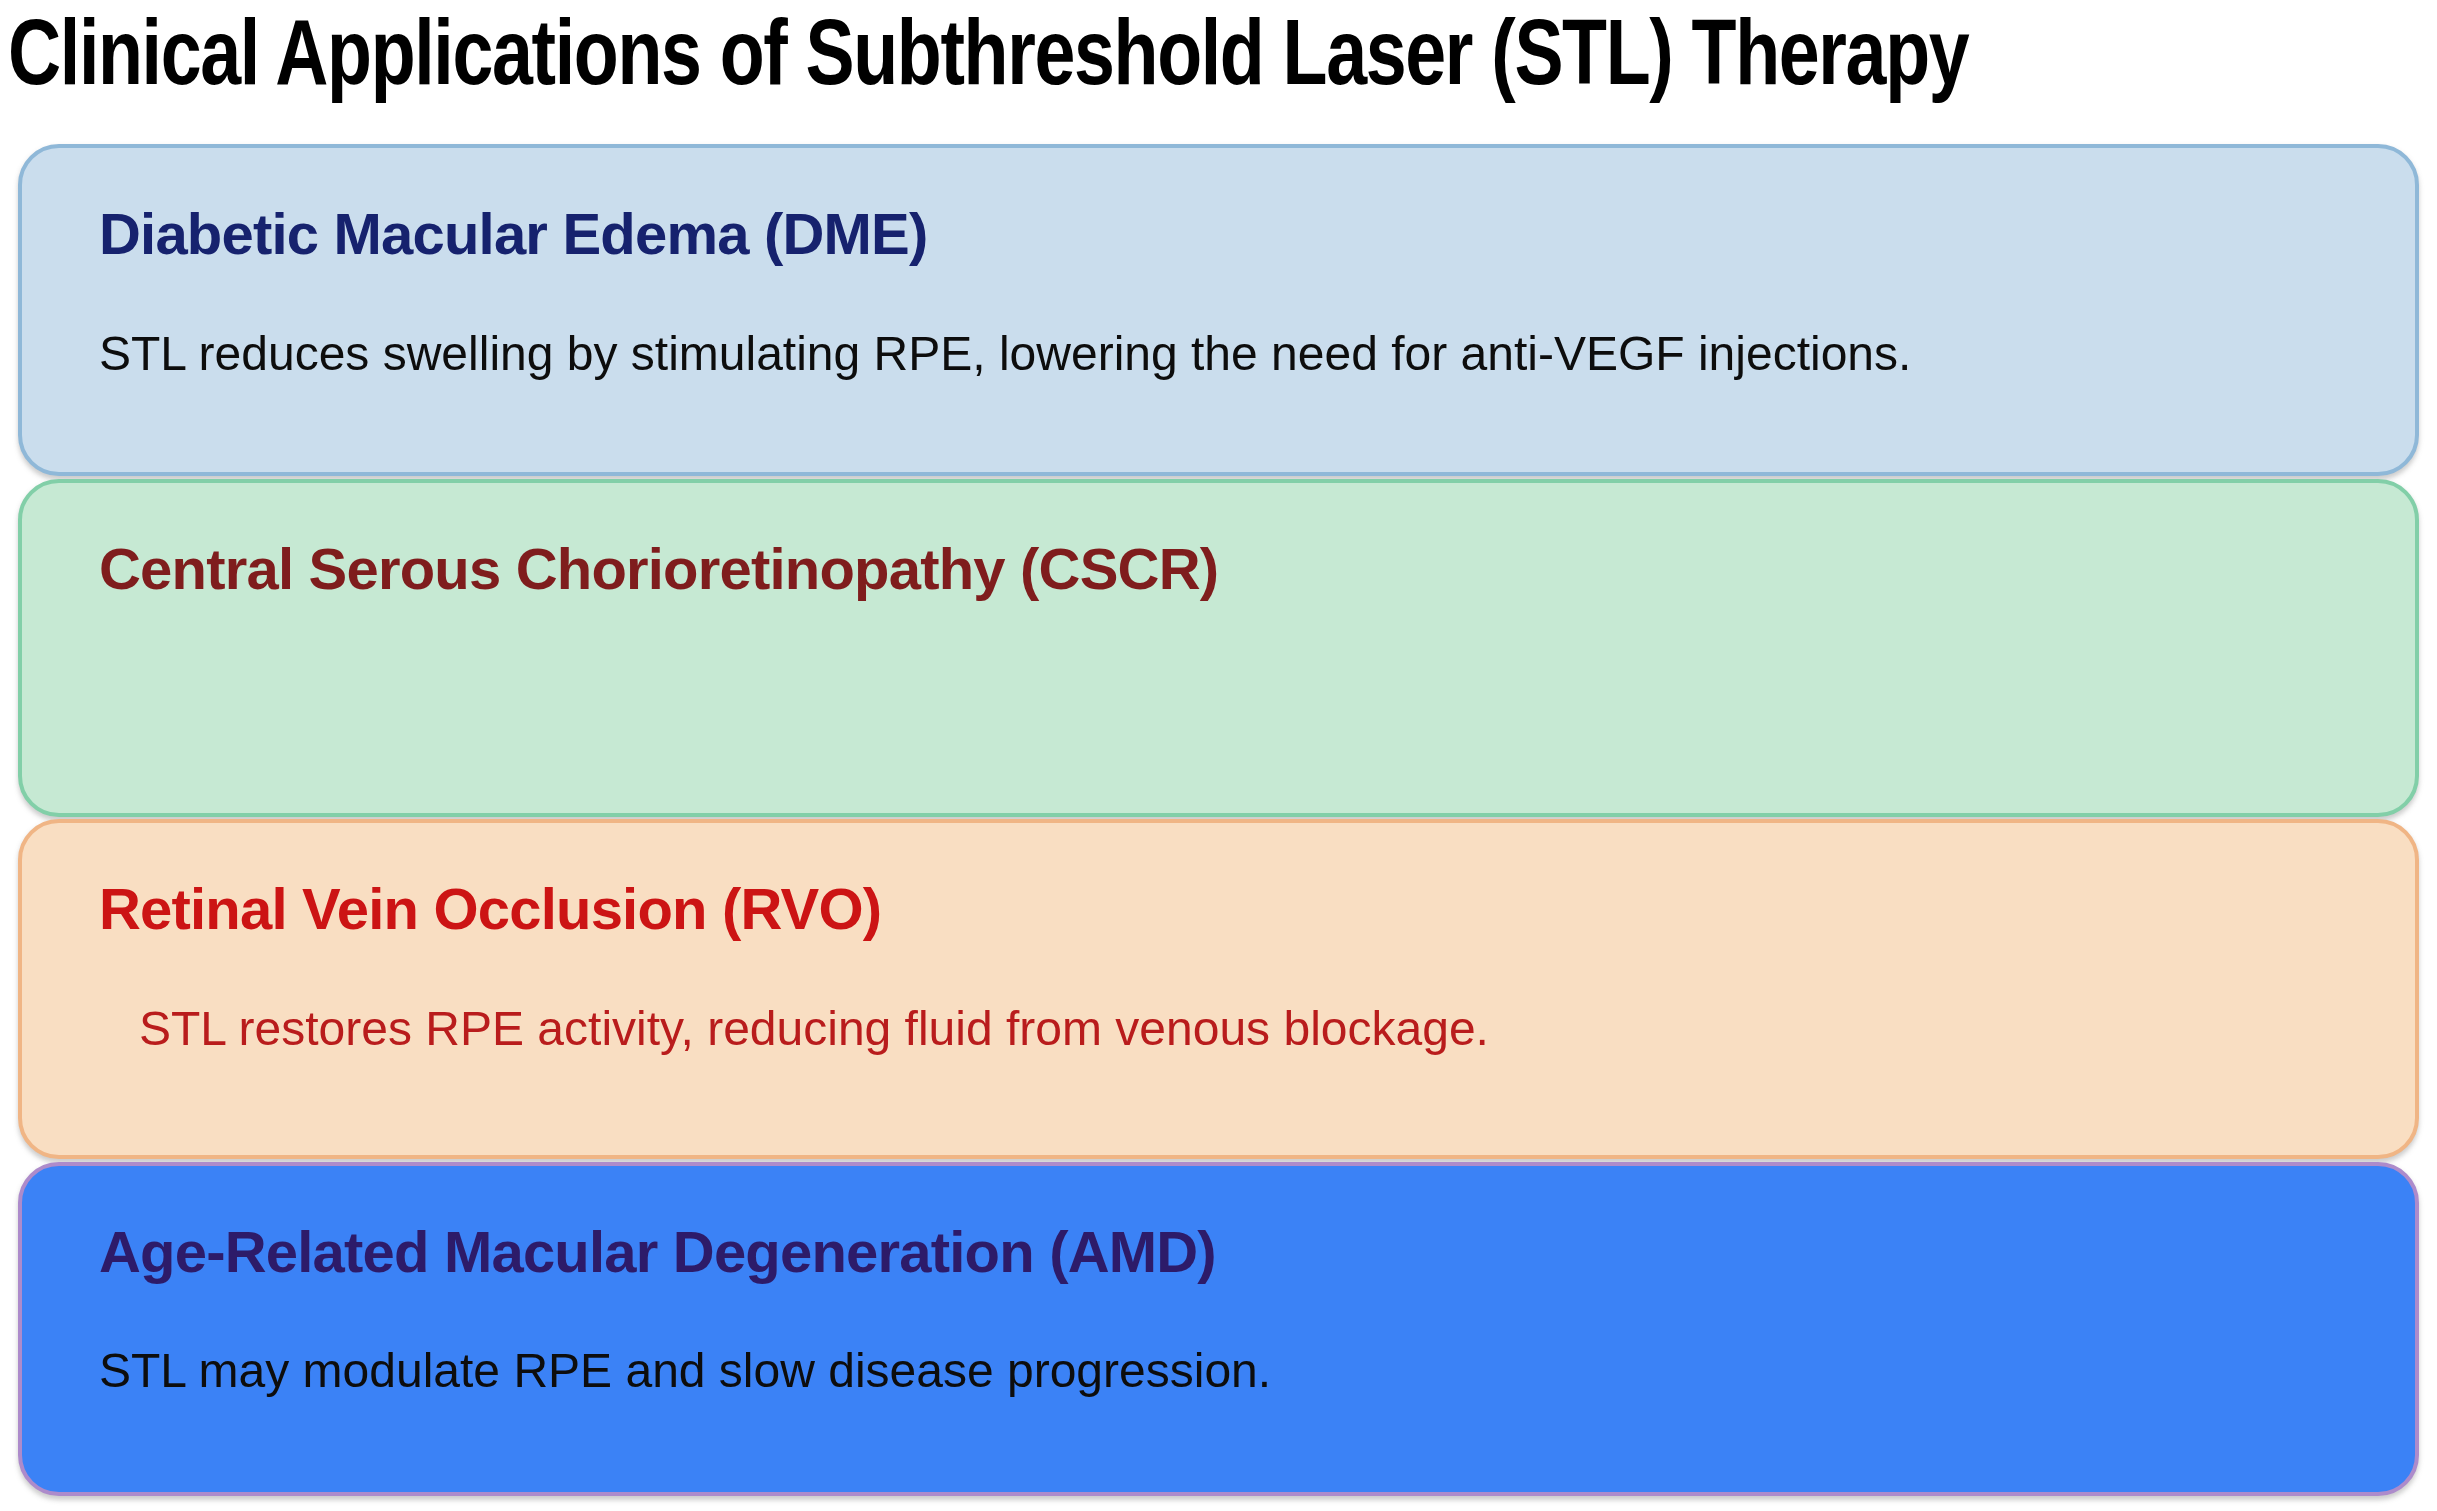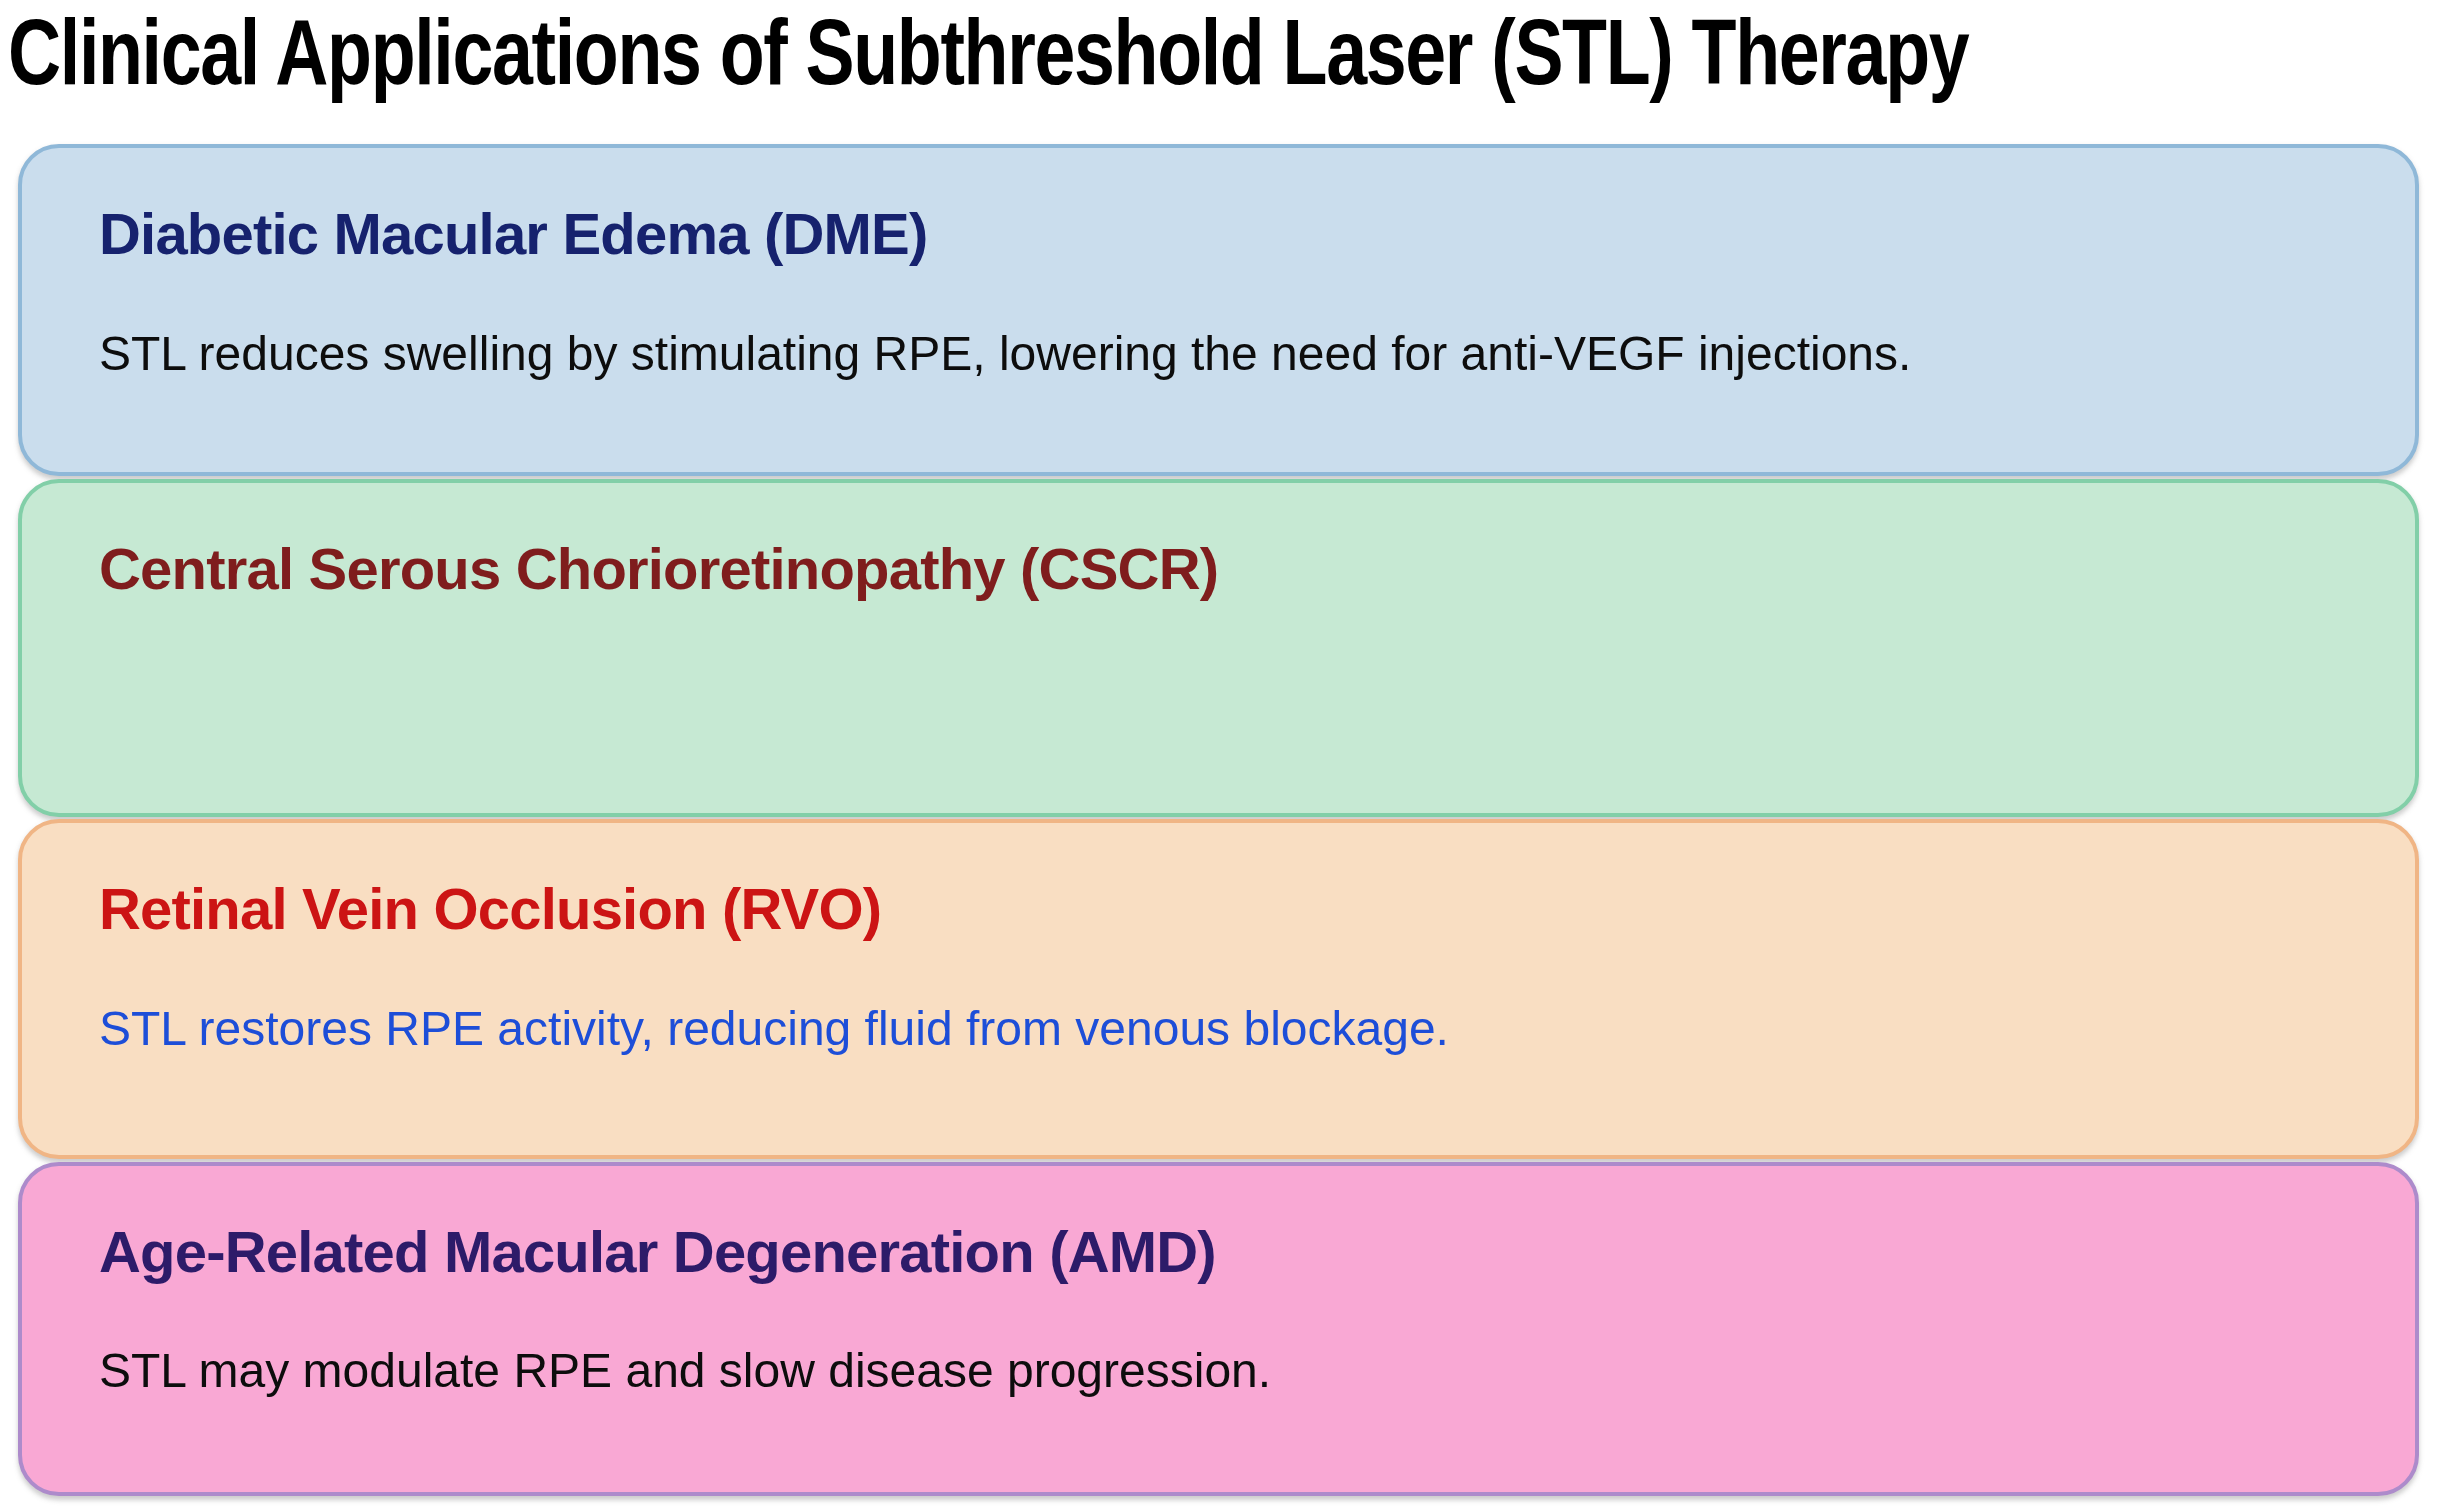--- a/index.html
+++ b/index.html
@@ -79,23 +79,23 @@
       <div class="card-heading" style="color: rgb(22, 34, 110);">Diabetic Macular Edema (DME)</div>
       <div class="card-body" style="color: rgb(13, 13, 13);">STL reduces swelling by stimulating RPE, lowering the need for anti-VEGF injections.</div>
     </div>
 
     <div class="card card-2" style="background-color: rgb(198, 233, 211); border-color: rgb(130, 207, 168);">
       <div class="card-heading" style="color: #7f1d1d;">Central Serous Chorioretinopathy (CSCR)</div>
     </div>
 
     <div class="card card-3" style="background-color: rgb(249, 222, 194); border-color: rgb(240, 181, 133);">
       <div class="card-heading" style="color: rgb(204, 20, 20);">Retinal Vein Occlusion (RVO)</div>
-      <div class="card-body" style="color: #1d4ed8;">STL restores RPE activity, reducing fluid from venous blockage.</div>
+      <div class="card-body" style="color: #b91c1c; margin-left: 40px;">STL restores RPE activity, reducing fluid from venous blockage.</div>
     </div>
 
-    <div class="card card-4" style="background-color: #f9a8d4; border-color: rgb(173, 139, 203);">
+    <div class="card card-4" style="background-color: #3b82f6; border-color: rgb(173, 139, 203);">
       <div class="card-heading" style="color: rgb(45, 27, 105);">Age-Related Macular Degeneration (AMD)</div>
       <div class="card-body" style="color: rgb(13, 13, 13);">STL may modulate RPE and slow disease progression.</div>
     </div>
 
   </div>
 </div>
 
 
 </body></html>

